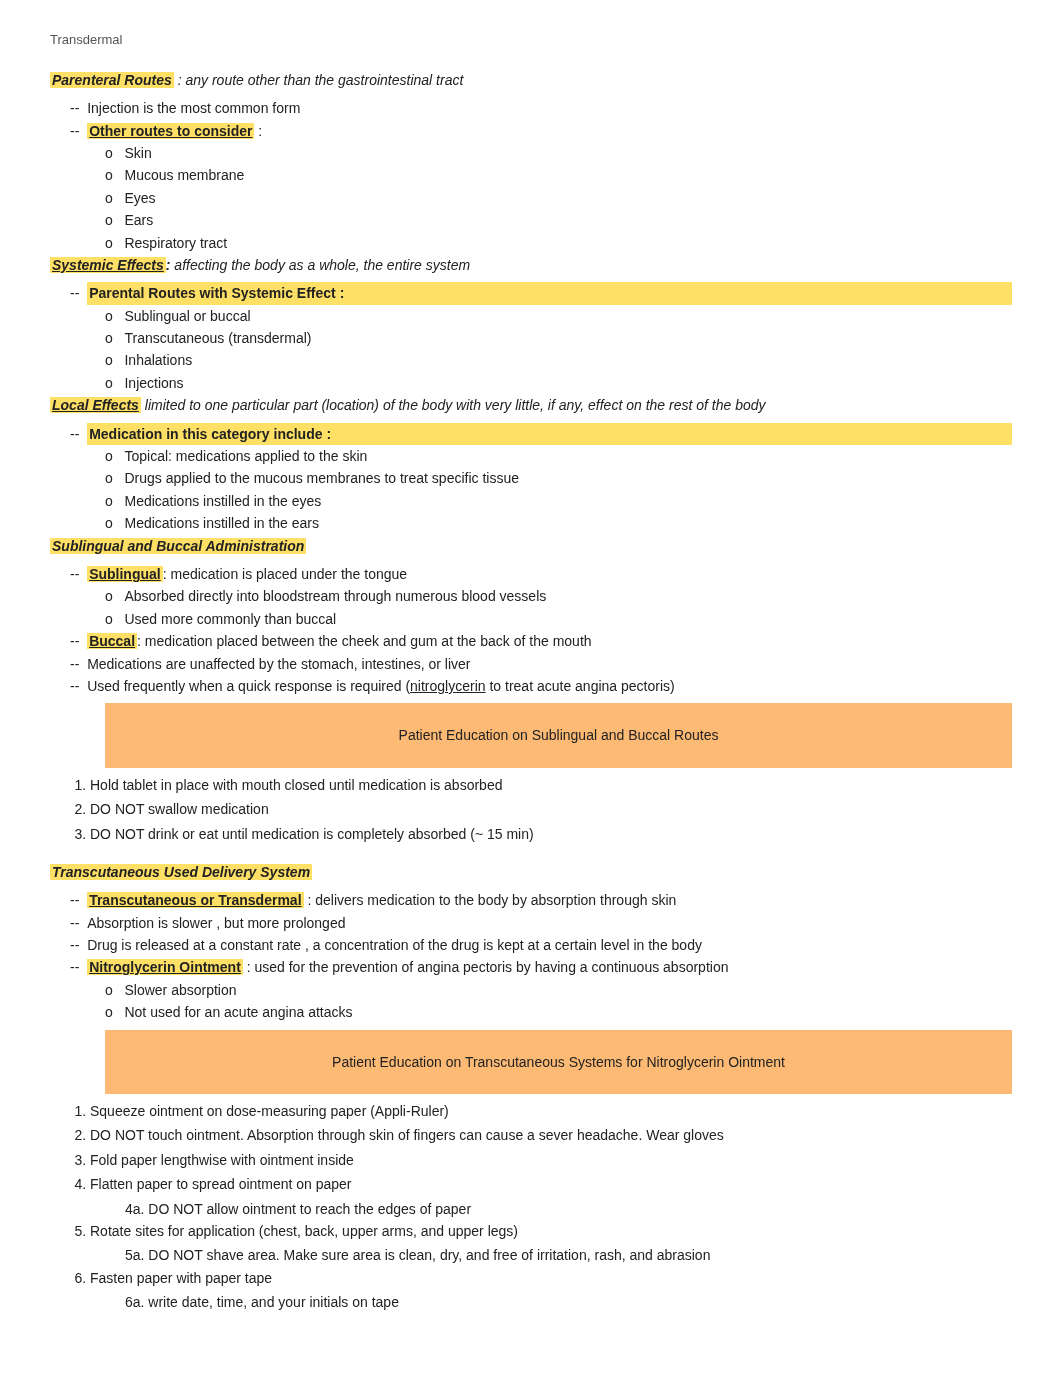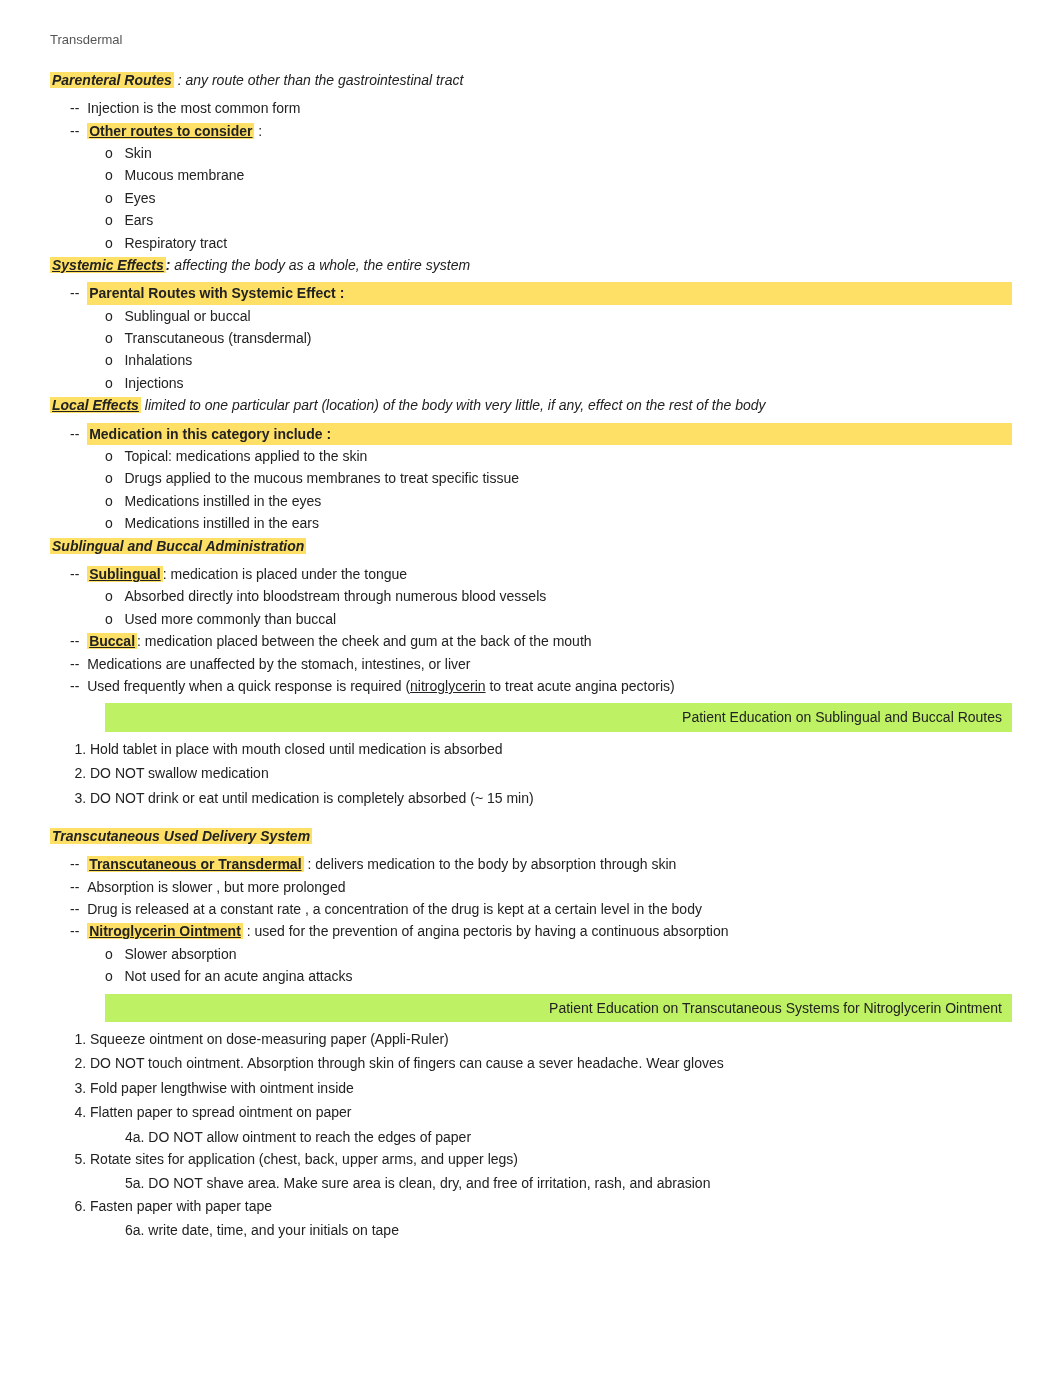--- a/index.html
+++ b/index.html
@@ -17,23 +17,23 @@
     .highlight-yellow { background-color: #ffe066; padding: 0 2px; }
     .underline { text-decoration: underline; }
     .bold { font-weight: bold; }
     .section { margin-bottom: 6px; font-style: italic; }
     .dash::before { content: "- "; }
     .dash { display: flex; margin-left: 20px; }
     .dash-text { flex: 1; }
     .bullet { display: flex; margin-left: 55px; }
     .bullet::before { content: "o\00a0\00a0\00a0"; white-space: pre; }
     .center-header {
-      text-align: right;
-      background-color: #bef264;
-      padding: 3px 10px;
+      text-align: center;
+      background-color: #fdba74;
+      padding: 21px 10px;
       margin: 6px 0 6px 55px;
       font-weight: normal;
     }
     .numbered-list { margin-left: 40px; }
     .numbered-list li { margin-bottom: 2px; list-style-type: decimal; }
     .sub-item { margin-left: 75px; }
     .blank-line { height: 14px; }
   </style>
 </head>
 <body>

